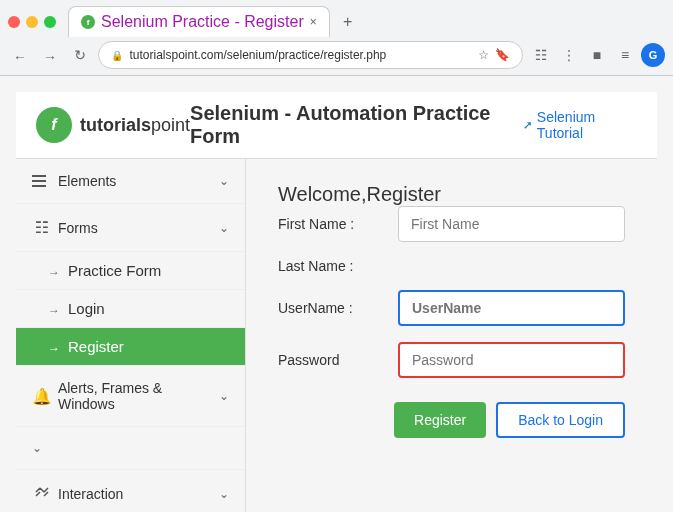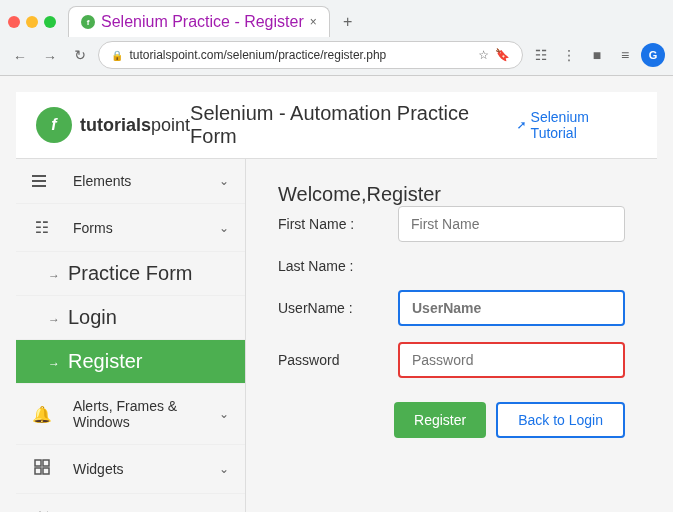--- a/index.html
+++ b/index.html
@@ -28,31 +28,31 @@
     .browser-action-icons { display: flex; gap: 4px; align-items: center; }
     .browser-icon { width: 24px; height: 24px; display: flex; align-items: center; justify-content: center; color: #666; font-size: 14px; cursor: pointer; border-radius: 4px; }
     .profile-icon { width: 24px; height: 24px; background: #1a73e8; border-radius: 50%; display: flex; align-items: center; justify-content: center; color: white; font-size: 11px; font-weight: bold; }
 
     
     .page-content { background: #f5f5f5; padding: 16px; height: calc(512px - 76px); }
 
     
     .sidebar { width: 230px; border-right: 1px solid #ddd; flex-shrink: 0; overflow-y: auto; }
     .sidebar-item { display: flex; align-items: center; justify-content: space-between; padding: 14px 16px; border-bottom: 1px solid #eee; cursor: pointer; }
-    .sidebar-item-left { display: flex; align-items: center; gap: 21px; }
+    .sidebar-item-left { display: flex; align-items: center; gap: 6px; }
     .sidebar-item-label { font-size: 14px; color: #333; }
     .sidebar-chevron { color: #666; font-size: 12px; }
     .sidebar-icon { color: #555; font-size: 16px; width: 20px; text-align: center; }
     .hamburger { display: flex; flex-direction: column; gap: 3px; }
     .hamburger span { display: block; width: 14px; height: 2px; background: #555; }
 
     
     .sub-item { display: flex; align-items: center; padding: 10px 16px 10px 32px; cursor: pointer; gap: 8px; border-bottom: 1px solid #eee; }
     .sub-item-arrow { color: #666; font-size: 12px; }
-    .sub-item-label { font-size: 20px; color: #333; }
+    .sub-item-label { font-size: 15px; color: #333; }
     .sub-item.active { background: #4caf50; border-radius: 0; }
     .sub-item.active .sub-item-label { color: white; }
     .sub-item.active .sub-item-arrow { color: white; }
 
     
     .content-area { flex: 1; padding: 24px 32px; }
     .welcome-title { font-size: 20px; font-weight: 400; color: #333; }
 
     
     .form-row { display: flex; align-items: center; margin-bottom: 16px; }
@@ -61,21 +61,21 @@
     .form-input.highlight { border-color: #e53935; border-width: 2px; }
     .form-input.highlight-blue { border-color: #1a73e8; border-width: 2px; font-weight: bold; }
 
     .buttons-row { display: flex; justify-content: flex-end; gap: 10px; margin-top: 24px; }
     .btn-register { background: #4caf50; color: white; border: none; padding: 8px 20px; border-radius: 4px; font-size: 14px; cursor: pointer; }
     .btn-back { background: white; color: #1a73e8; border: 2px solid #1a73e8; padding: 8px 20px; border-radius: 4px; font-size: 14px; cursor: pointer; }
     .logo-area { display: flex; align-items: center; gap: 8px; }
     .logo-icon { width: 36px; height: 36px; background: #4caf50; border-radius: 50%; display: flex; align-items: center; justify-content: center; color: white; font-size: 16px; font-weight: bold; font-style: italic; }
     .logo-text { font-size: 18px; color: #333; }
     .logo-text span { font-weight: bold; }
-    .page-title-header { font-size: 20px; font-weight: 400; color: #333; }
+    .page-title-header { font-size: 20px; font-weight: 700; color: #333; }
     .selenium-link { display: flex; align-items: center; gap: 4px; color: #1a73e8; font-size: 14px; cursor: pointer; text-decoration: none; }
     .external-icon { font-size: 12px; }
 
     .full-page { display: flex; flex-direction: column; height: calc(512px - 76px); }
     .header-bar { display: flex; align-items: center; justify-content: space-between; padding: 10px 20px; border-bottom: 1px solid #ddd; background: white; }
     .body-area { display: flex; flex: 1; overflow: hidden; }
   </style>
 </head>
 <body>
 
@@ -175,31 +175,20 @@
 
         <div class="sidebar-item">
           <div class="sidebar-item-left">
             <div class="sidebar-icon">🔔</div>
             <span class="sidebar-item-label">Alerts, Frames &amp; Windows</span>
           </div>
           <span class="sidebar-chevron">⌄</span>
         </div>
 
         <div class="sidebar-item">
-          <div class="sidebar-item-left">
-            <div class="sidebar-icon">
-              <svg width="16" height="16" viewBox="0 0 16 16" fill="none">
-                <rect x="1" y="1" width="6" height="6" stroke="#555" stroke-width="1.5"></rect>
-                <rect x="9" y="1" width="6" height="6" stroke="#555" stroke-width="1.5"></rect>
-                <rect x="1" y="9" width="6" height="6" stroke="#555" stroke-width="1.5"></rect>
-                <rect x="9" y="9" width="6" height="6" stroke="#555" stroke-width="1.5"></rect>
-              </svg>
-            </div>
-            <span class="sidebar-item-label">Widgets</span>
-          </div>
           <span class="sidebar-chevron">⌄</span>
         </div>
 
         <div class="sidebar-item">
           <div class="sidebar-item-left">
             <div class="sidebar-icon">
               <svg width="16" height="16" viewBox="0 0 16 16" fill="none">
                 <path d="M2 8 L6 4 M6 4 L10 8 M10 8 L14 4" stroke="#555" stroke-width="1.5" fill="none"></path>
                 <path d="M2 12 L6 8 M10 12 L14 8" stroke="#555" stroke-width="1.5" fill="none"></path>
               </svg>

